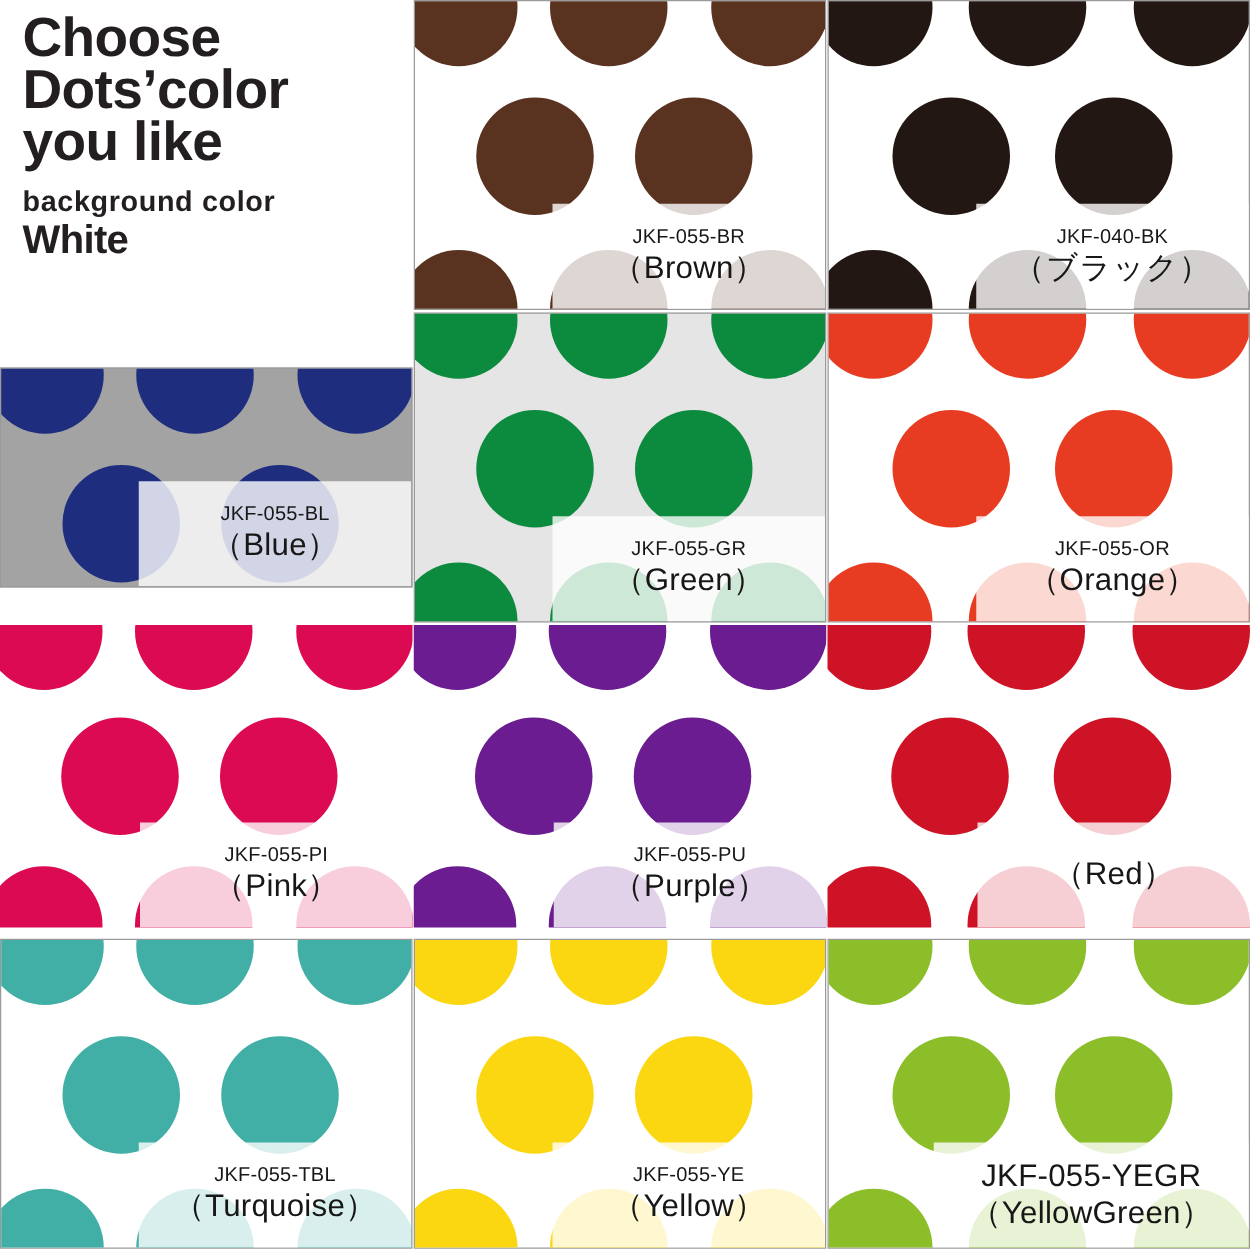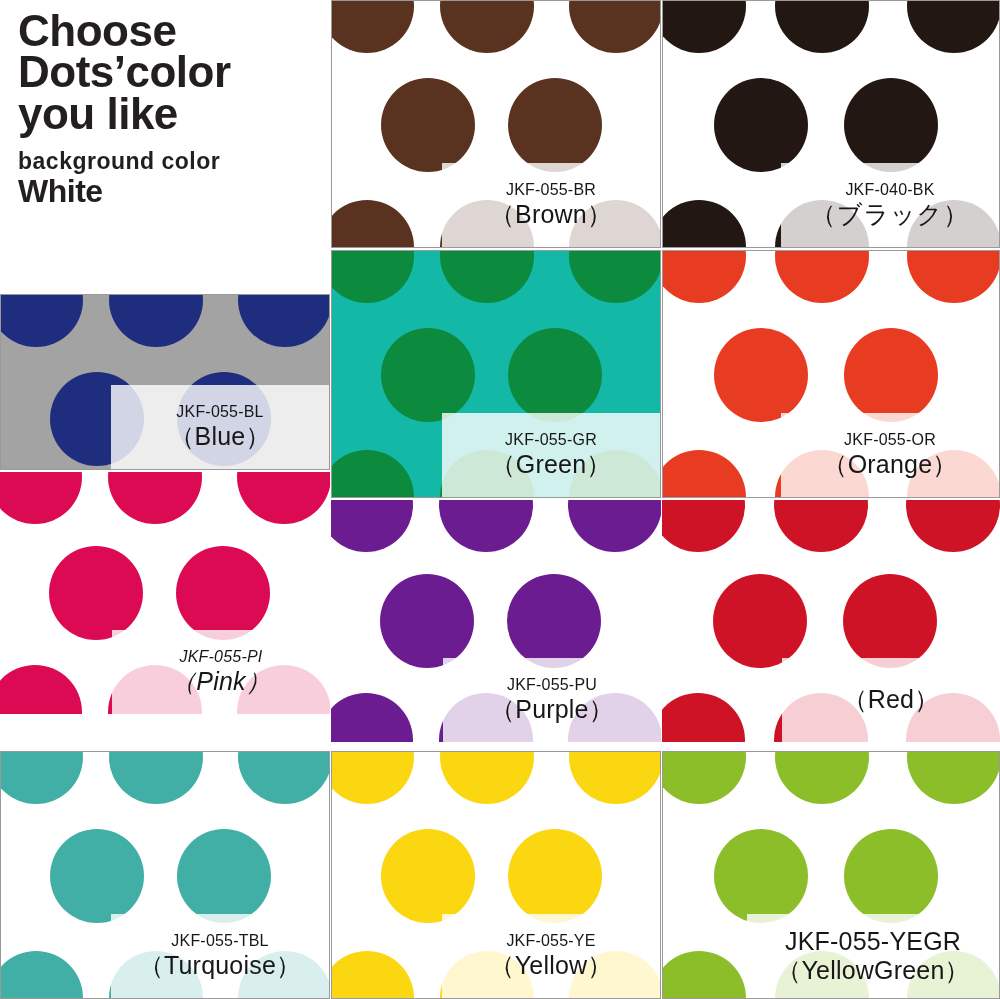--- a/index.html
+++ b/index.html
@@ -170,21 +170,21 @@
         <div class="dot" style="width: 94px; height: 94px; left: -12.35px; top: 198.52px; background: rgb(31, 45, 127);"></div>
         <div class="dot" style="width: 94px; height: 94px; left: 108.1px; top: 198.52px; background: rgb(31, 45, 127);"></div>
         <div class="dot" style="width: 94px; height: 94px; left: 236.8px; top: 198.52px; background: rgb(31, 45, 127);"></div>
       </div>
       <div class="label-wrap">
         <div class="label-veil"></div>
         <div class="code">JKF-055-BL</div>
         <div class="name">（Blue）</div>
       </div>
     </div>
-    <div class="swatch bordered" style="left: 331px; top: 250px; width: 330px; height: 248px; background: #14b8a6;">
+    <div class="swatch bordered" style="left: 331px; top: 250px; width: 330px; height: 248px; background: #e5e5e5;">
       <div class="dots">
         <div class="dot" style="width: 94px; height: 94px; left: -12.35px; top: -42.04px; background: rgb(12, 138, 61);"></div>
         <div class="dot" style="width: 94px; height: 94px; left: 108.1px; top: -42.04px; background: rgb(12, 138, 61);"></div>
         <div class="dot" style="width: 94px; height: 94px; left: 236.8px; top: -42.04px; background: rgb(12, 138, 61);"></div>
         <div class="dot" style="width: 94px; height: 94px; left: 48.7px; top: 77px; background: rgb(12, 138, 61);"></div>
         <div class="dot" style="width: 94px; height: 94px; left: 175.75px; top: 77px; background: rgb(12, 138, 61);"></div>
         <div class="dot" style="width: 94px; height: 94px; left: -12.35px; top: 198.52px; background: rgb(12, 138, 61);"></div>
         <div class="dot" style="width: 94px; height: 94px; left: 108.1px; top: 198.52px; background: rgb(12, 138, 61);"></div>
         <div class="dot" style="width: 94px; height: 94px; left: 236.8px; top: 198.52px; background: rgb(12, 138, 61);"></div>
       </div>
@@ -204,21 +204,21 @@
         <div class="dot" style="width: 94px; height: 94px; left: -11.51px; top: 198.52px; background: rgb(232, 60, 34);"></div>
         <div class="dot" style="width: 94px; height: 94px; left: 111.86px; top: 198.52px; background: rgb(232, 60, 34);"></div>
         <div class="dot" style="width: 94px; height: 94px; left: 243.68px; top: 198.52px; background: rgb(232, 60, 34);"></div>
       </div>
       <div class="label-wrap">
         <div class="label-veil"></div>
         <div class="code">JKF-055-OR</div>
         <div class="name">（Orange）</div>
       </div>
     </div>
-    <div class="swatch" style="left: 0px; top: 472px; width: 330px; height: 242px; background: rgb(255, 255, 255); font-style: italic;">
+    <div class="swatch" style="left: 0px; top: 500px; width: 330px; height: 242px; background: rgb(255, 255, 255);">
       <div class="dots">
         <div class="dot" style="width: 94px; height: 94px; left: -12.35px; top: -42.16px; background: rgb(220, 10, 83);"></div>
         <div class="dot" style="width: 94px; height: 94px; left: 108.1px; top: -42.16px; background: rgb(220, 10, 83);"></div>
         <div class="dot" style="width: 94px; height: 94px; left: 236.8px; top: -42.16px; background: rgb(220, 10, 83);"></div>
         <div class="dot" style="width: 94px; height: 94px; left: 48.7px; top: 74px; background: rgb(220, 10, 83);"></div>
         <div class="dot" style="width: 94px; height: 94px; left: 175.75px; top: 74px; background: rgb(220, 10, 83);"></div>
         <div class="dot" style="width: 94px; height: 94px; left: -12.35px; top: 192.58px; background: rgb(220, 10, 83);"></div>
         <div class="dot" style="width: 94px; height: 94px; left: 108.1px; top: 192.58px; background: rgb(220, 10, 83);"></div>
         <div class="dot" style="width: 94px; height: 94px; left: 236.8px; top: 192.58px; background: rgb(220, 10, 83);"></div>
       </div>

